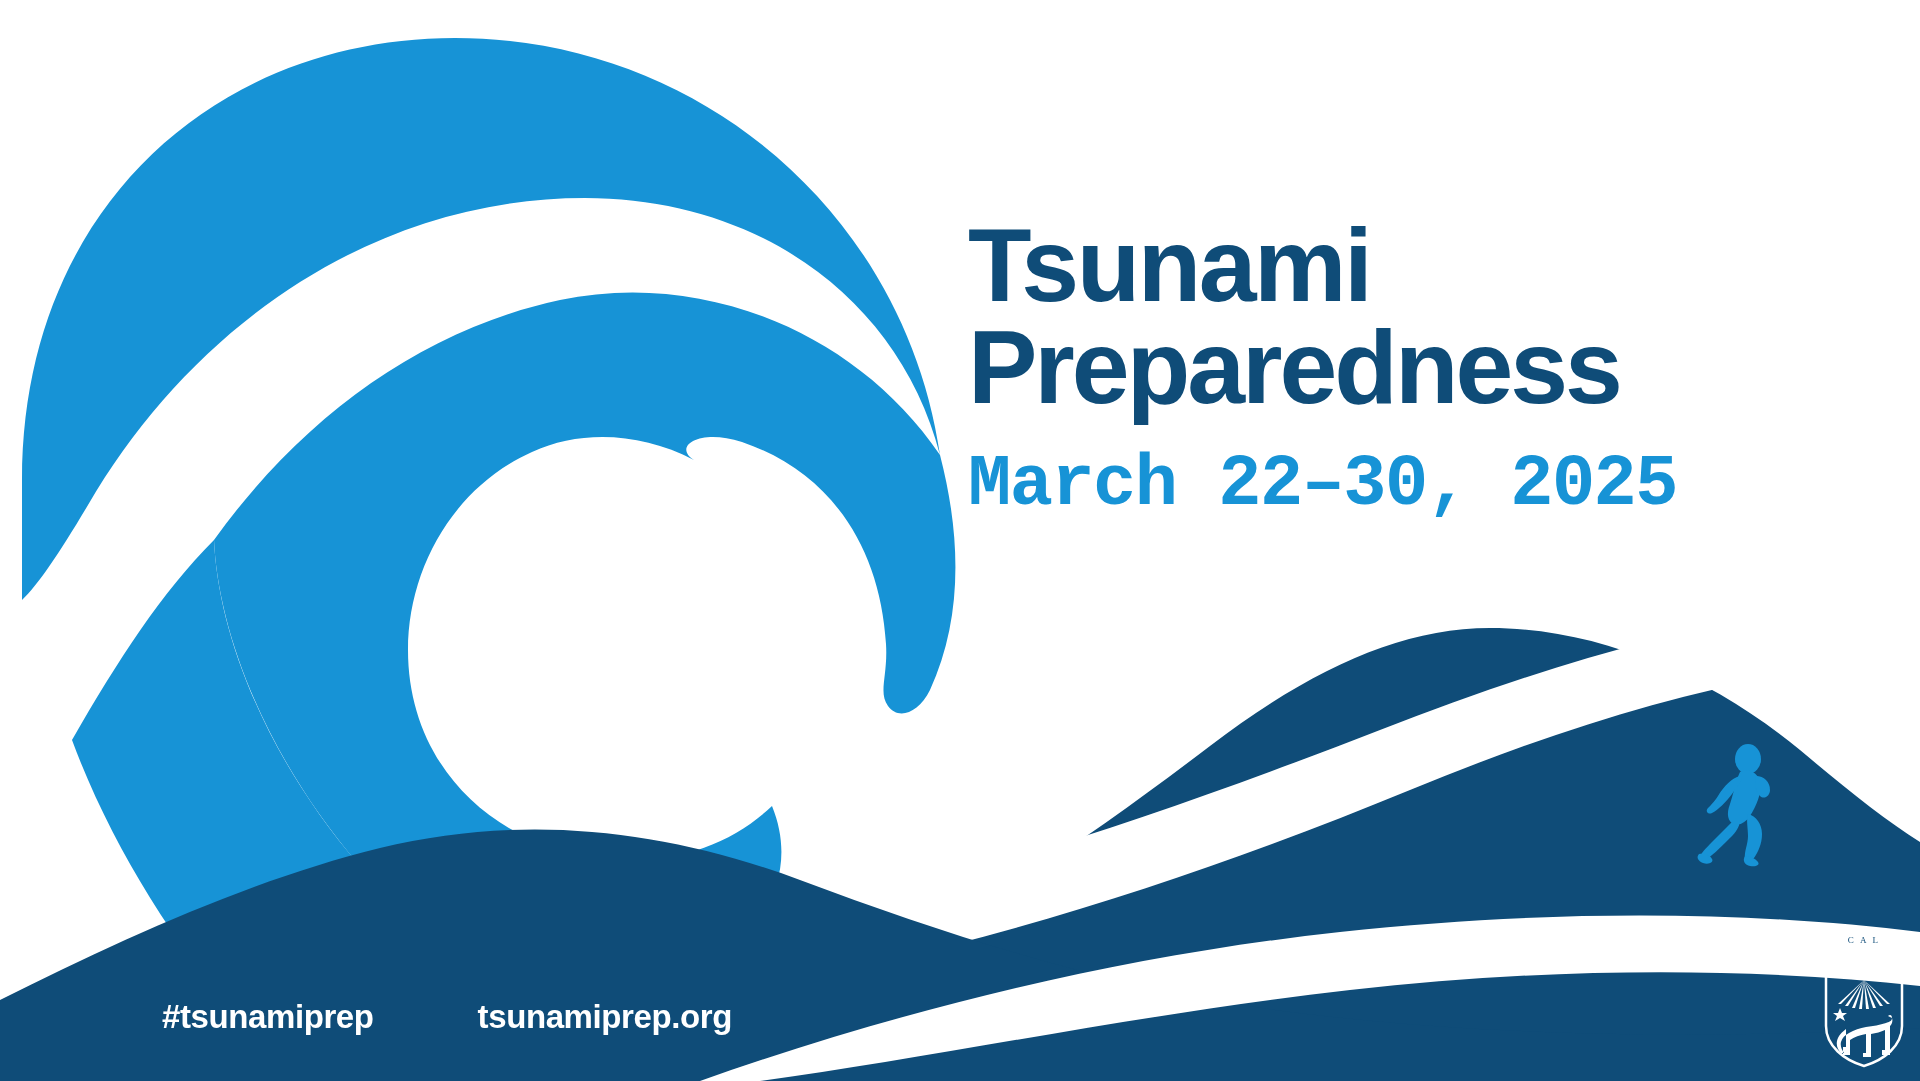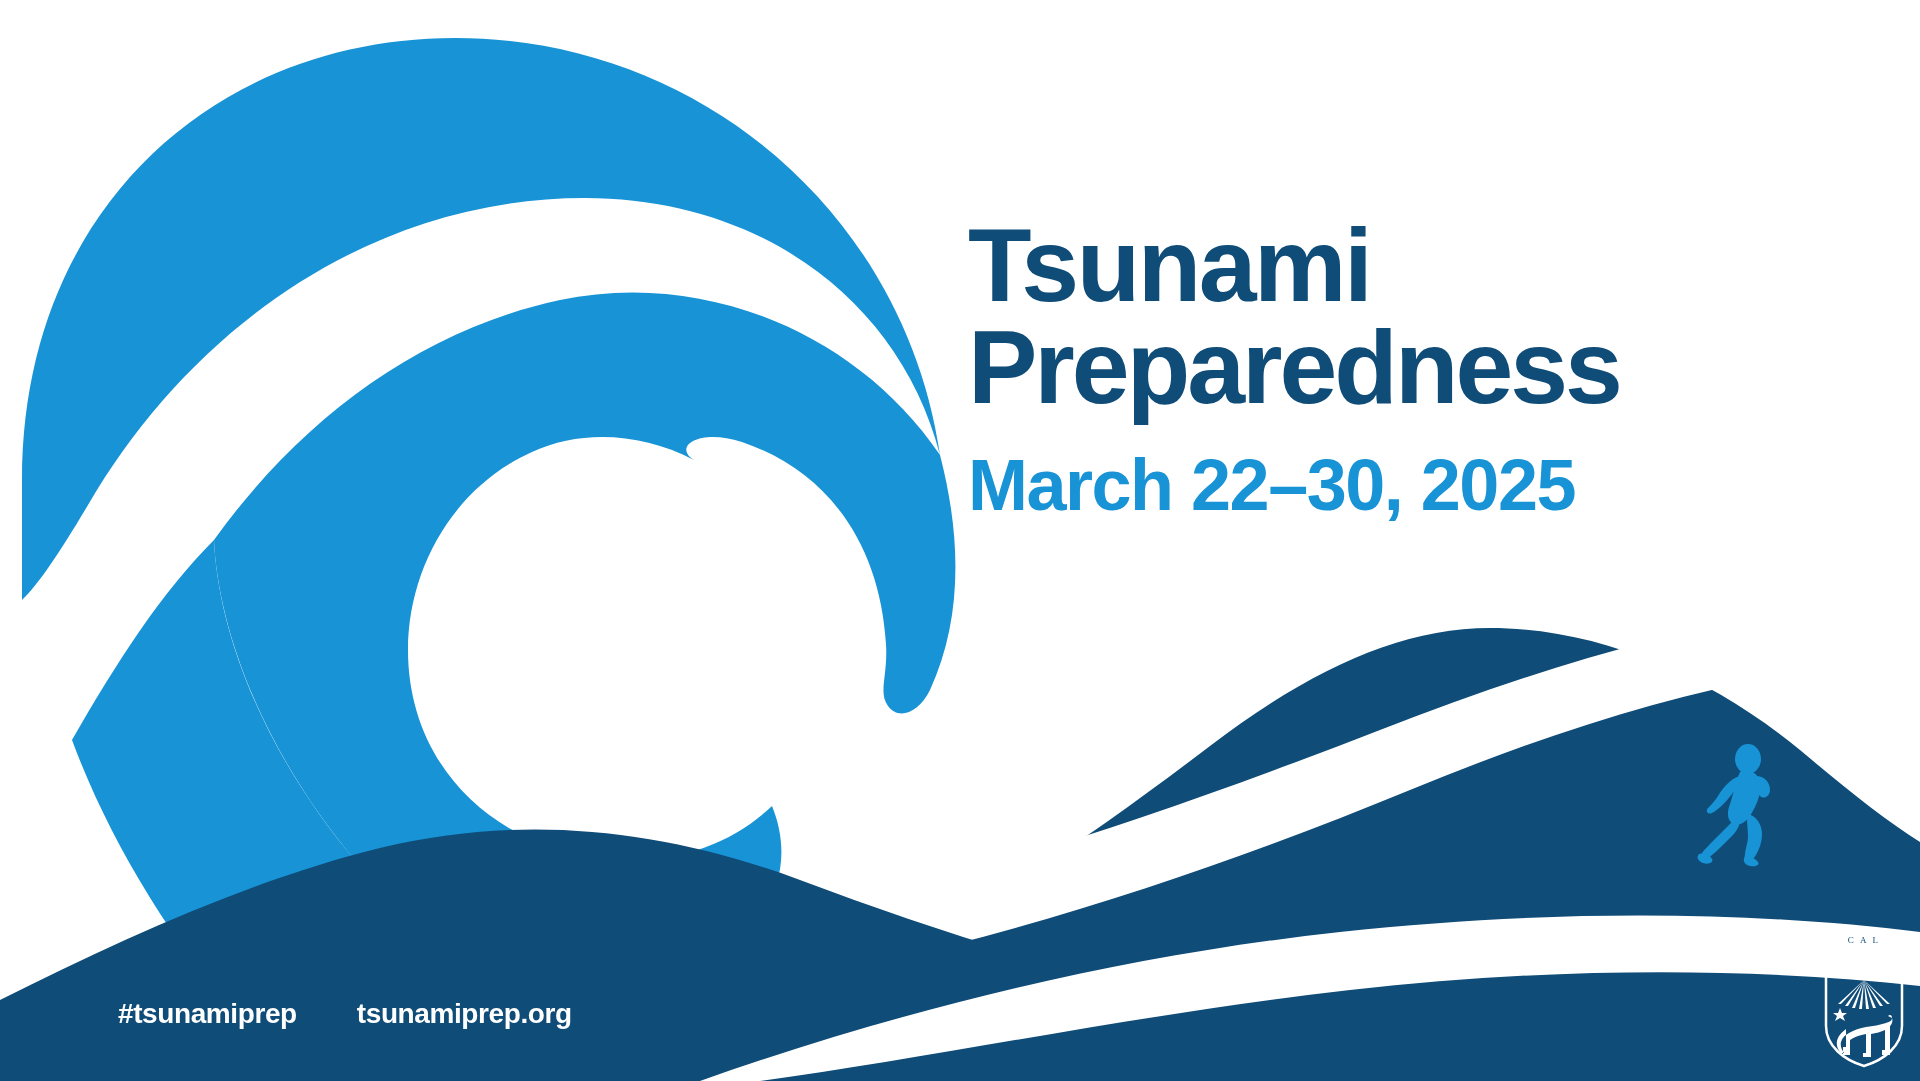--- a/index.html
+++ b/index.html
@@ -39,21 +39,21 @@
     font-size: 104px;
     line-height: 0.98;
     letter-spacing: -2.5px;
     white-space: nowrap;
   }
   .headline-line.l2 { letter-spacing: -3px; }
   .date-line {
     display: block;
     margin-top: 30px;
     color: #1793D6;
-    font-family: Liberation Sans, sans-serif;
+    font-family: Liberation Mono, monospace;
     font-weight: bold;
     font-size: 72px;
     line-height: 1;
     letter-spacing: -1.5px;
     white-space: nowrap;
   }
 
   
   .tagline {
     position: absolute;
@@ -61,23 +61,24 @@
     top: 998px;
     z-index: 6;
     display: flex;
     align-items: baseline;
     gap: 60px;
   }
   .tagline span {
     color: #ffffff;
     font-family: "Liberation Sans", sans-serif;
     font-weight: bold;
-    font-size: 28px;
+    font-size: 33px;
     letter-spacing: -0.4px;
     white-space: nowrap;
+    margin-left: 44px;
   }
 
   
   .oes-logo {
     position: absolute;
     left: 1818px;
     top: 922px;
     width: 92px;
     height: 150px;
     z-index: 7;

